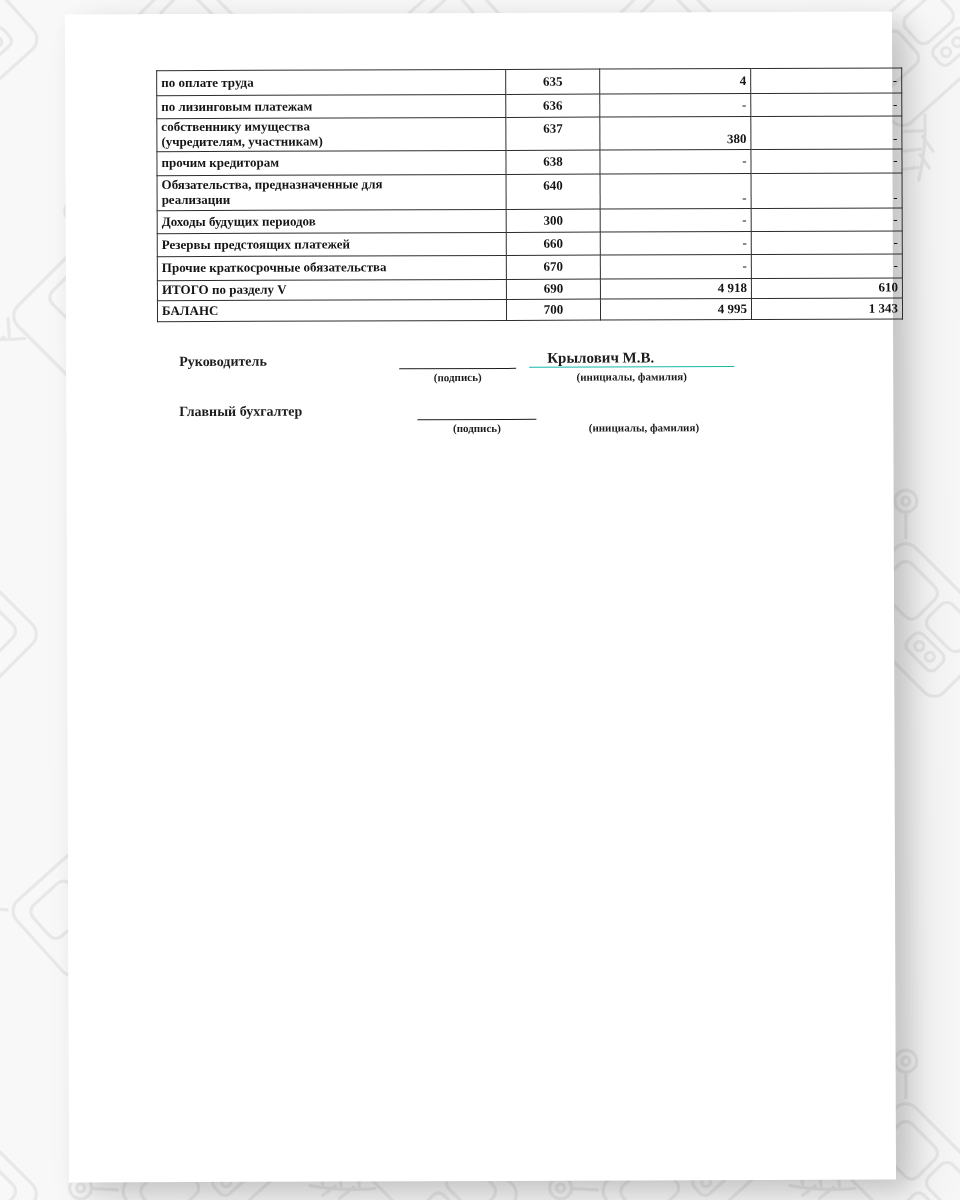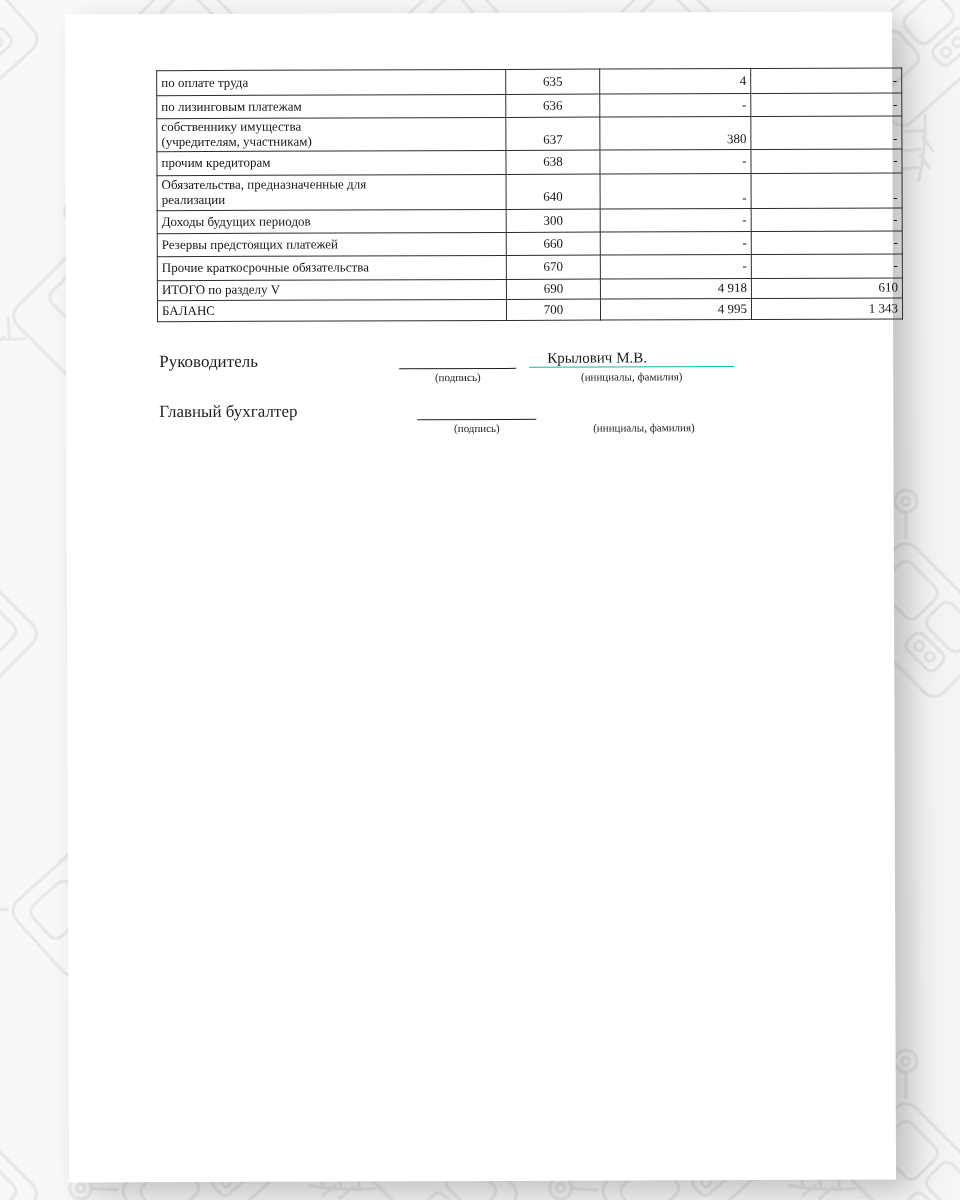--- a/index.html
+++ b/index.html
@@ -1,20 +1,21 @@
 <!DOCTYPE html>
 <html><head>
 <meta charset="utf-8">
 <style>
   html,body{margin:0;padding:0;background:#f8f8f8;}
   .stage{
     position:relative;width:960px;height:1200px;overflow:hidden;
     background:#f8f8f8;
     font-family:"Liberation Serif","DejaVu Serif",serif;
     color:#1d1d1d;
+    font-weight:bold;
   }
   .bg-pattern{position:absolute;left:0;top:0;width:960px;height:1200px;}
   .page{
     position:absolute;left:67px;top:13px;width:827px;height:1168px;
     background:#ffffff;
     transform:rotate(-0.2deg);
     box-shadow:14px 10px 26px rgba(0,0,0,0.16), 30px 22px 60px rgba(0,0,0,0.08);
   }
   
   table.balance{
@@ -24,26 +25,26 @@
   }
   table.balance td{
     border:1px solid #2e2e2e;
     padding:1px 4px;
     overflow:hidden;
     vertical-align:middle;
   }
   td.c-label{width:340px;text-align:left;white-space:pre-line;}
   td.c-code{width:85px;text-align:center;}
   td.c-num{width:142px;text-align:right;}
-  tr.tall td.c-code{vertical-align:top;padding-top:15px;border-radius:14px;}
+  tr.tall td.c-code{vertical-align:top;padding-top:4px;border-radius:14px;}
   tr.tall td.c-num{vertical-align:bottom;padding-bottom:2px;padding-left:12px;}
   tr.h20{height:20px}tr.h21{height:21px}tr.h23{height:23px}tr.h24{height:24px}
   tr.h25{height:25px}tr.h33{height:33px}tr.h35{height:35px}
   
-  .sig-label{position:absolute;font-size:17px;line-height:17px;}
+  .sig-label{position:absolute;font-size:14px;line-height:17px;margin-left:20px;}
   .sig-line{position:absolute;height:18px;border-bottom:1px solid #1d1d1d;}
   .sig-name{
     position:absolute;height:20px;line-height:20px;border-bottom:1px solid #14b8a6;
     font-size:15px;padding-left:18px;box-sizing:border-box;
   }
   .sig-cap{position:absolute;font-size:11px;line-height:13px;text-align:center;color:#1d1d1d;}
 </style>
 </head>
 <body>
 

